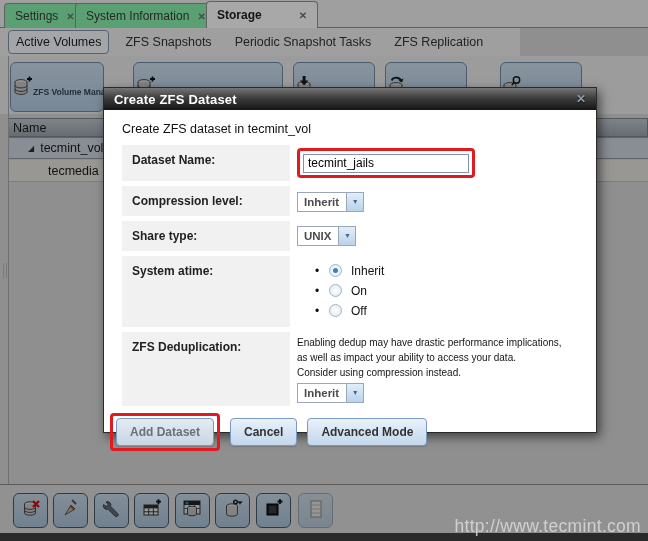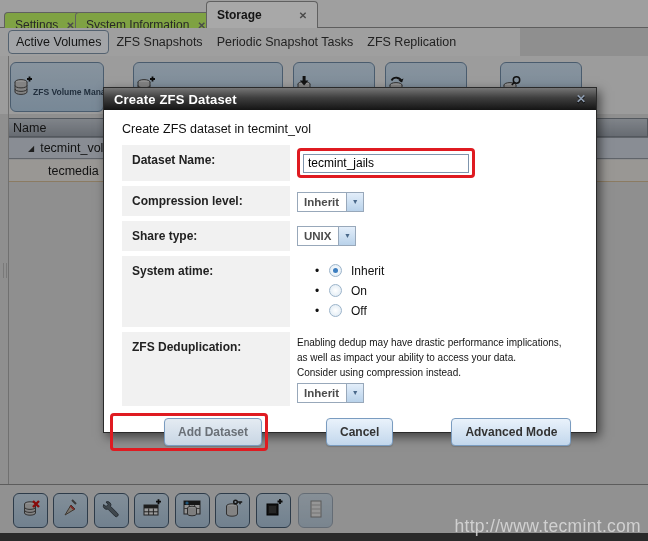--- a/index.html
+++ b/index.html
@@ -2,27 +2,27 @@
 <html><head>
 <meta charset="utf-8">
 <style>
   * { margin:0; padding:0; box-sizing:border-box; }
   html,body { width:648px; height:541px; }
   body { font-family:"Liberation Sans", sans-serif; background:#d4d4d4; }
   .screen { position:relative; width:648px; height:541px; overflow:hidden; background:#d6d6d6; }
 
   
   .tabbar { position:absolute; left:0; top:0; width:648px; height:28px; background:#ededed; border-bottom:1px solid #8d8d8d; }
-  .tab { position:absolute; top:12px; height:25px; display:flex; align-items:center; gap:8px;
-         padding:0 10px; background:#bef264; border:1px solid #909090; border-bottom:none;
+  .tab { position:absolute; top:3px; height:25px; display:flex; align-items:center; gap:8px;
+         padding:0 10px; background:#86efac; border:1px solid #909090; border-bottom:none;
          border-radius:4px 4px 0 0; font-size:12px; color:#3c3c3c; }
   .tab.active { top:1px; height:27px; background:#fbfbfb; font-weight:bold; color:#222; z-index:2; }
   .tab-close { font-size:10px; font-weight:bold; color:#6f6f6f; cursor:pointer; }
   .subtabs { position:absolute; left:0; top:28px; width:520px; height:28px; background:#ededed;
-             display:flex; align-items:center; padding-left:8px; }
+             display:flex; align-items:center; gap:9px; padding-left:8px; }
   .subtab { font-size:12.5px; color:#333; padding:4px 7px; white-space:nowrap; }
   .subtab.active { border:1px solid #7e93a8; border-radius:4px; background:#f3f7fb; color:#1e1e1e; }
 
   .toolbar-top { position:absolute; left:0; top:56px; width:648px; height:58px; background:#e9e9e9; }
   .tbtn { position:absolute; top:6px; height:50px; border:1px solid #6f8aa5; border-radius:6px;
           background:linear-gradient(#cadcec,#b3cbe1); display:flex; flex-direction:row;
           align-items:center; justify-content:flex-start; padding-top:4px; overflow:hidden; }
   .tbtn .lbl { font-size:8.5px; font-weight:bold; color:#33475c; margin-top:5px; white-space:nowrap; }
 
   .grid-head { position:absolute; left:8px; top:118px; width:640px; height:19px;
@@ -79,21 +79,21 @@
   .radio.sel::after { content:""; position:absolute; left:3px; top:3px; width:5px; height:5px;
                       border-radius:50%; background:#3d7ec0; }
   .radio-label { font-size:12px; color:#111; }
 
   .help-line { font-size:10px; color:#141414; line-height:15px; white-space:nowrap; }
   .dedup-dd { margin-top:3px; }
 
   .btnrow { display:flex; align-items:center; margin-top:7px; margin-left:-12px; }
   .btn { border:1px solid #7a9cc0; border-radius:4px; background:linear-gradient(#e9f2fb,#c2d7ec);
          font-size:12px; font-weight:bold; color:#333; padding:6px 13px; cursor:pointer;
-         font-family:"Liberation Sans", sans-serif; box-shadow:0 1px 1px rgba(0,0,0,0.15);margin-left:48px; }
+         font-family:"Liberation Sans", sans-serif; box-shadow:0 1px 1px rgba(0,0,0,0.15); }
   .btn.grayed { color:#6a7077; background:linear-gradient(#e4ebf2,#c8d6e4); }
   .btnrow .sp { width:10px; }
 
   
   .watermark { position:absolute; right:7px; bottom:4px; z-index:20; font-size:17.5px;
                color:rgba(222,222,222,0.82); letter-spacing:.3px; }
 </style>
 </head>
 <body>
 

